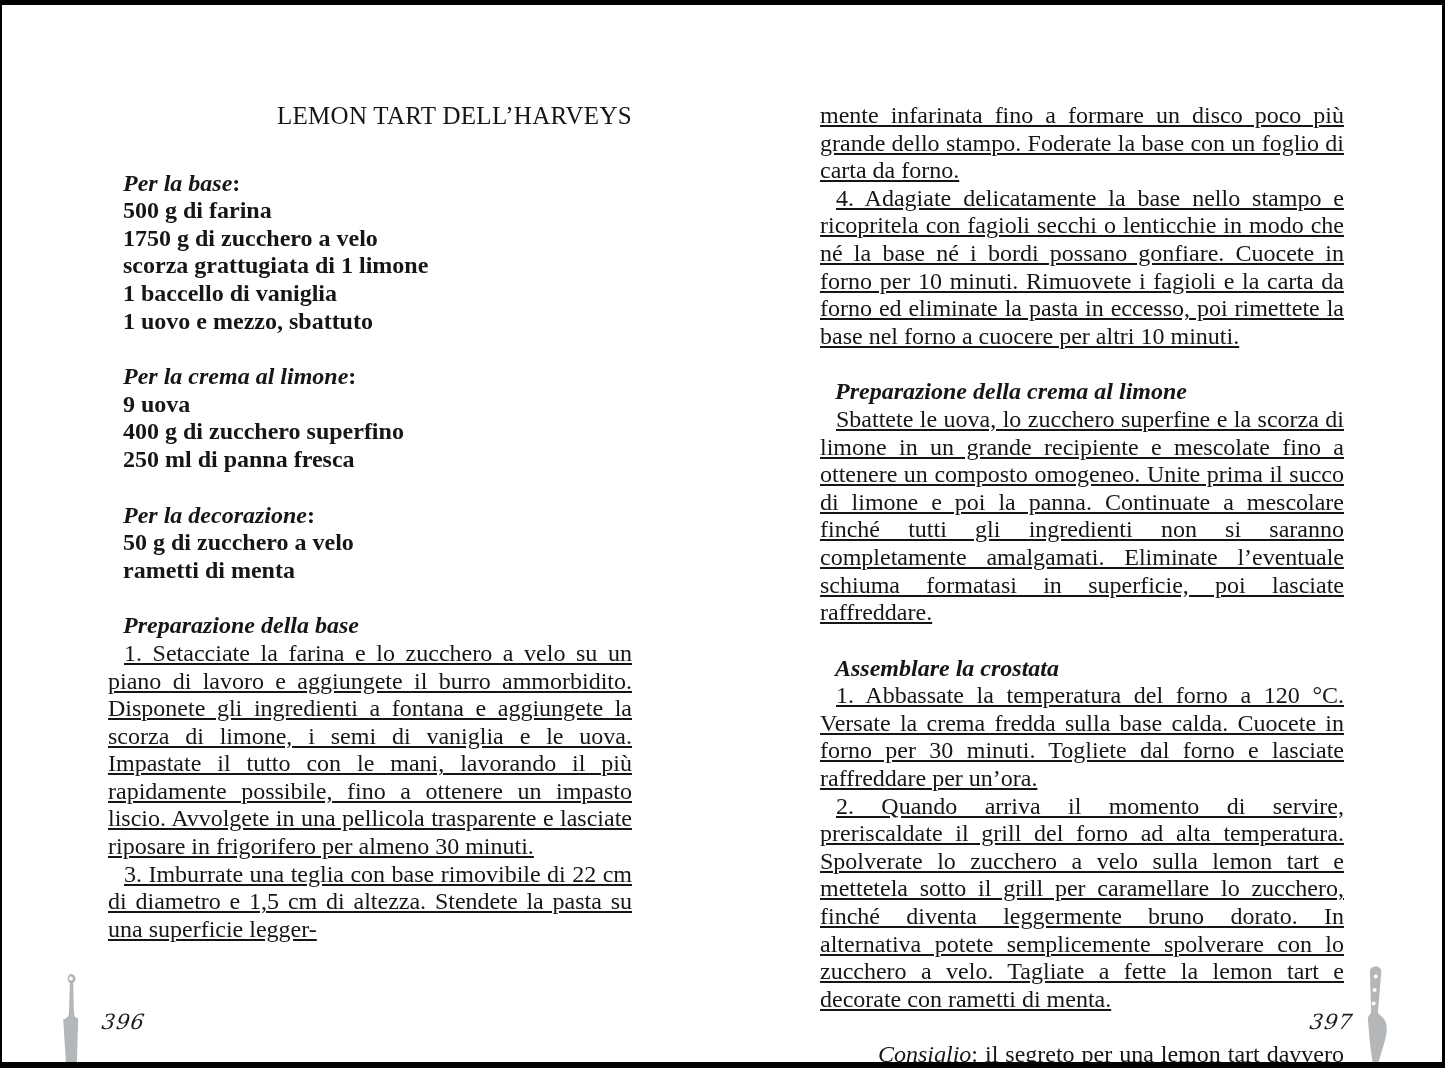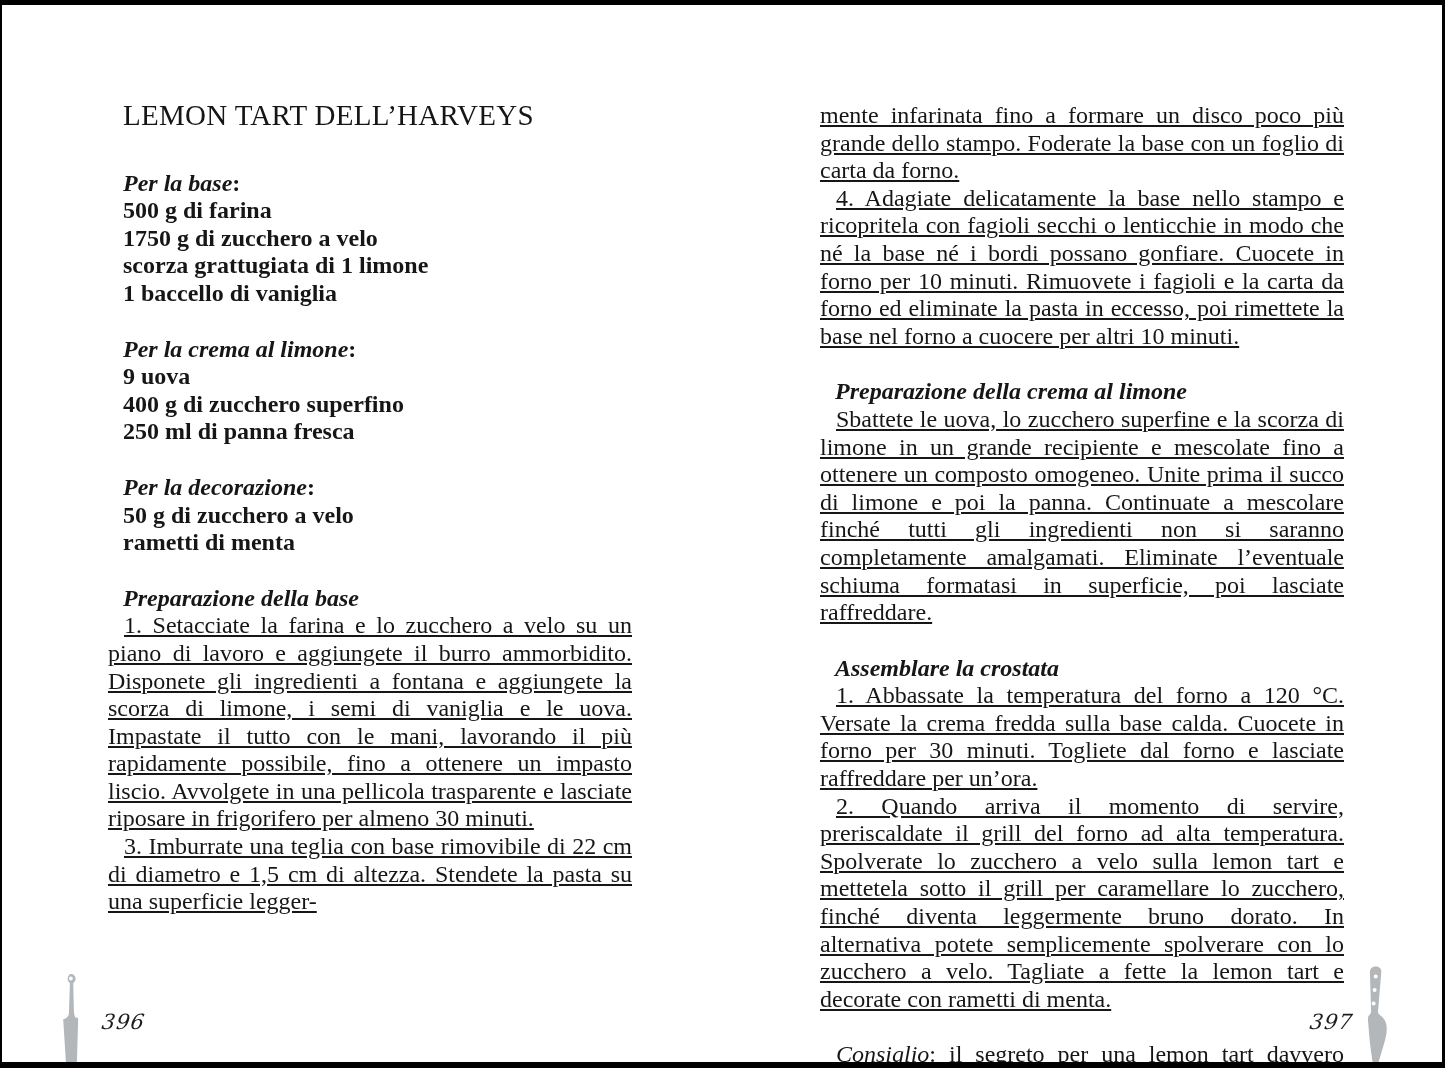--- a/index.html
+++ b/index.html
@@ -16,33 +16,34 @@
     font-family:"Liberation Serif", serif;
     color:#161616;
   }
   .col{
     position:absolute;top:97px;width:524px;
     font-size:24px;line-height:27.6px;
   }
   .col-left{left:106px;}
   .col-right{left:818px;}
   .title{
-    font-size:29px;
+    font-size:25px;
     padding-left:15px;
     margin:0 0 40px 0;
     font-weight:normal;
     letter-spacing:0.3px;
     white-space:nowrap;
+    text-align:right;
   }
   .line{white-space:nowrap;font-weight:bold;}
   .indent{padding-left:15px;}
   .head em{font-style:italic;}
   .para{margin:0;text-align:justify;text-indent:16px;text-decoration:underline;}
   .para.cont{text-indent:0;}
-  .para em{font-style:italic;}
+  .para em{font-style:italic;margin-left:42px;}
   .gap{margin-top:28px;}
   .pagenum{
     position:absolute;
     font-family:"DejaVu Serif", serif;
     font-style:italic;
     font-size:21px;
     color:#1c1c1c;
     transform:skewX(-8deg);
     letter-spacing:1px;
   }
@@ -59,20 +60,21 @@
 
   <div class="col col-left">
     <h1 class="title">LEMON TART DELL’HARVEYS</h1>
 
     <div>
       <div class="line head indent"><em>Per la base</em><span>:</span></div>
       <div class="line indent">500 g di farina</div>
       <div class="line indent">1750 g di zucchero a velo</div>
       <div class="line indent">scorza grattugiata di 1 limone</div>
       <div class="line indent">1 baccello di vaniglia</div>
+      <div class="line indent">1 uovo e mezzo, sbattuto</div>
     </div>
 
     <div class="gap">
       <div class="line head indent"><em>Per la crema al limone</em><span>:</span></div>
       <div class="line indent">9 uova</div>
       <div class="line indent">400 g di zucchero superfino</div>
       <div class="line indent">250 ml di panna fresca</div>
     </div>
 
     <div class="gap">

